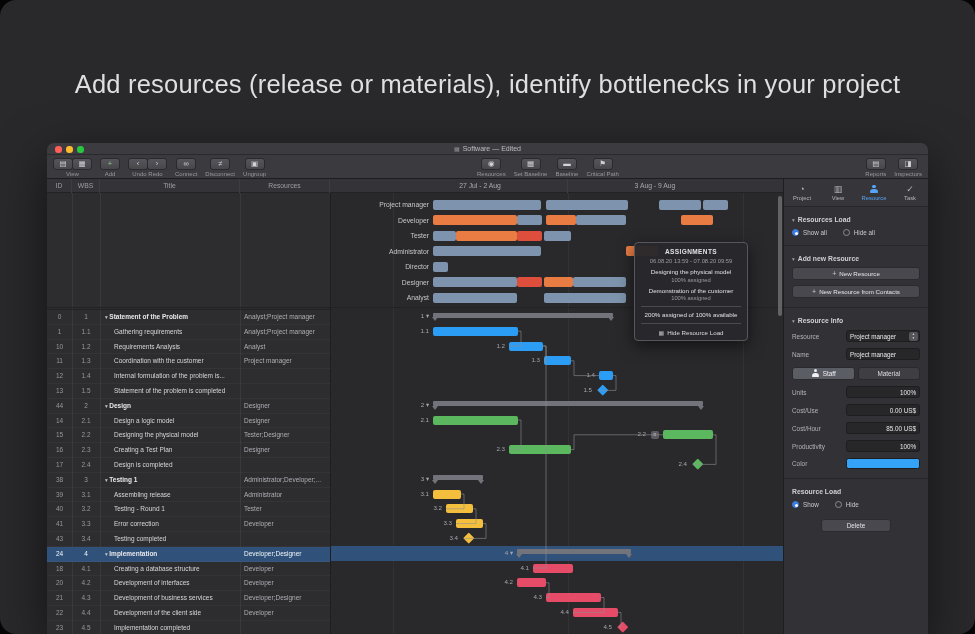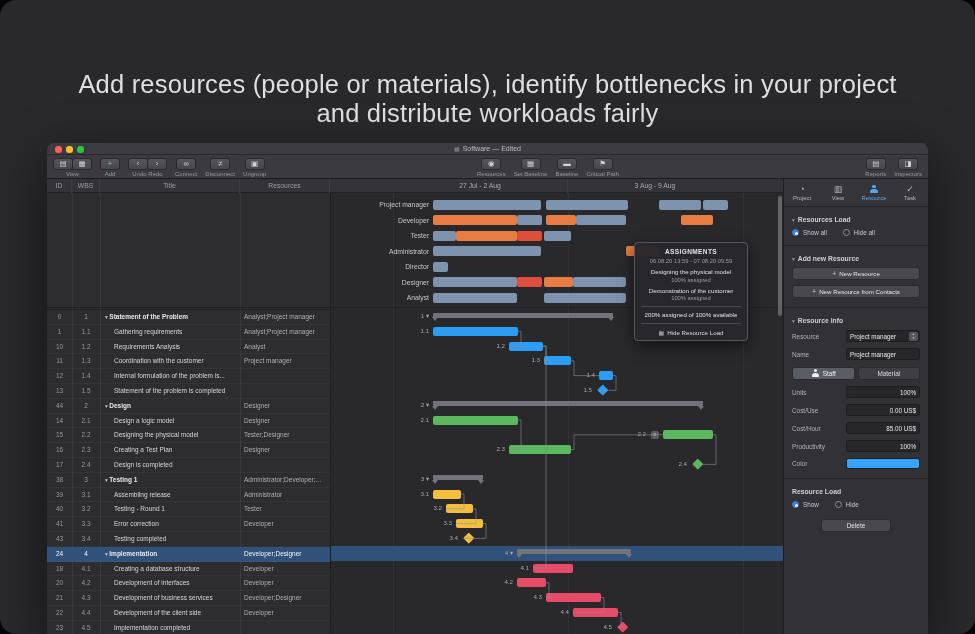--- a/index.html
+++ b/index.html
@@ -134,22 +134,21 @@
   .swatch{width:74px;height:11px;border-radius:2.5px;border:1px solid #1d1d20;}
   .delete-btn{width:70px;height:13px;margin:11px auto 0;display:flex;align-items:center;justify-content:center;
     background:#48484e;border:1px solid #2b2b2e;border-radius:3px;font-size:6.4px;color:#e4e4e8;}
 </style>
 </head>
 <body>
 
 <div class="stage">
 
   <div class="headline">
-    <div>Add resources (people or materials), identify bottlenecks in your project</div>
-    <div>and distribute workloads fairly</div>
+    <div>Add resources (release or materials), identify bottlenecks in your project</div>
   </div>
 
   <div class="window">
 
     <div class="titlebar">
       <div class="traffic">
         <span class="tl red"></span>
         <span class="tl yellow"></span>
         <span class="tl green"></span>
       </div>

